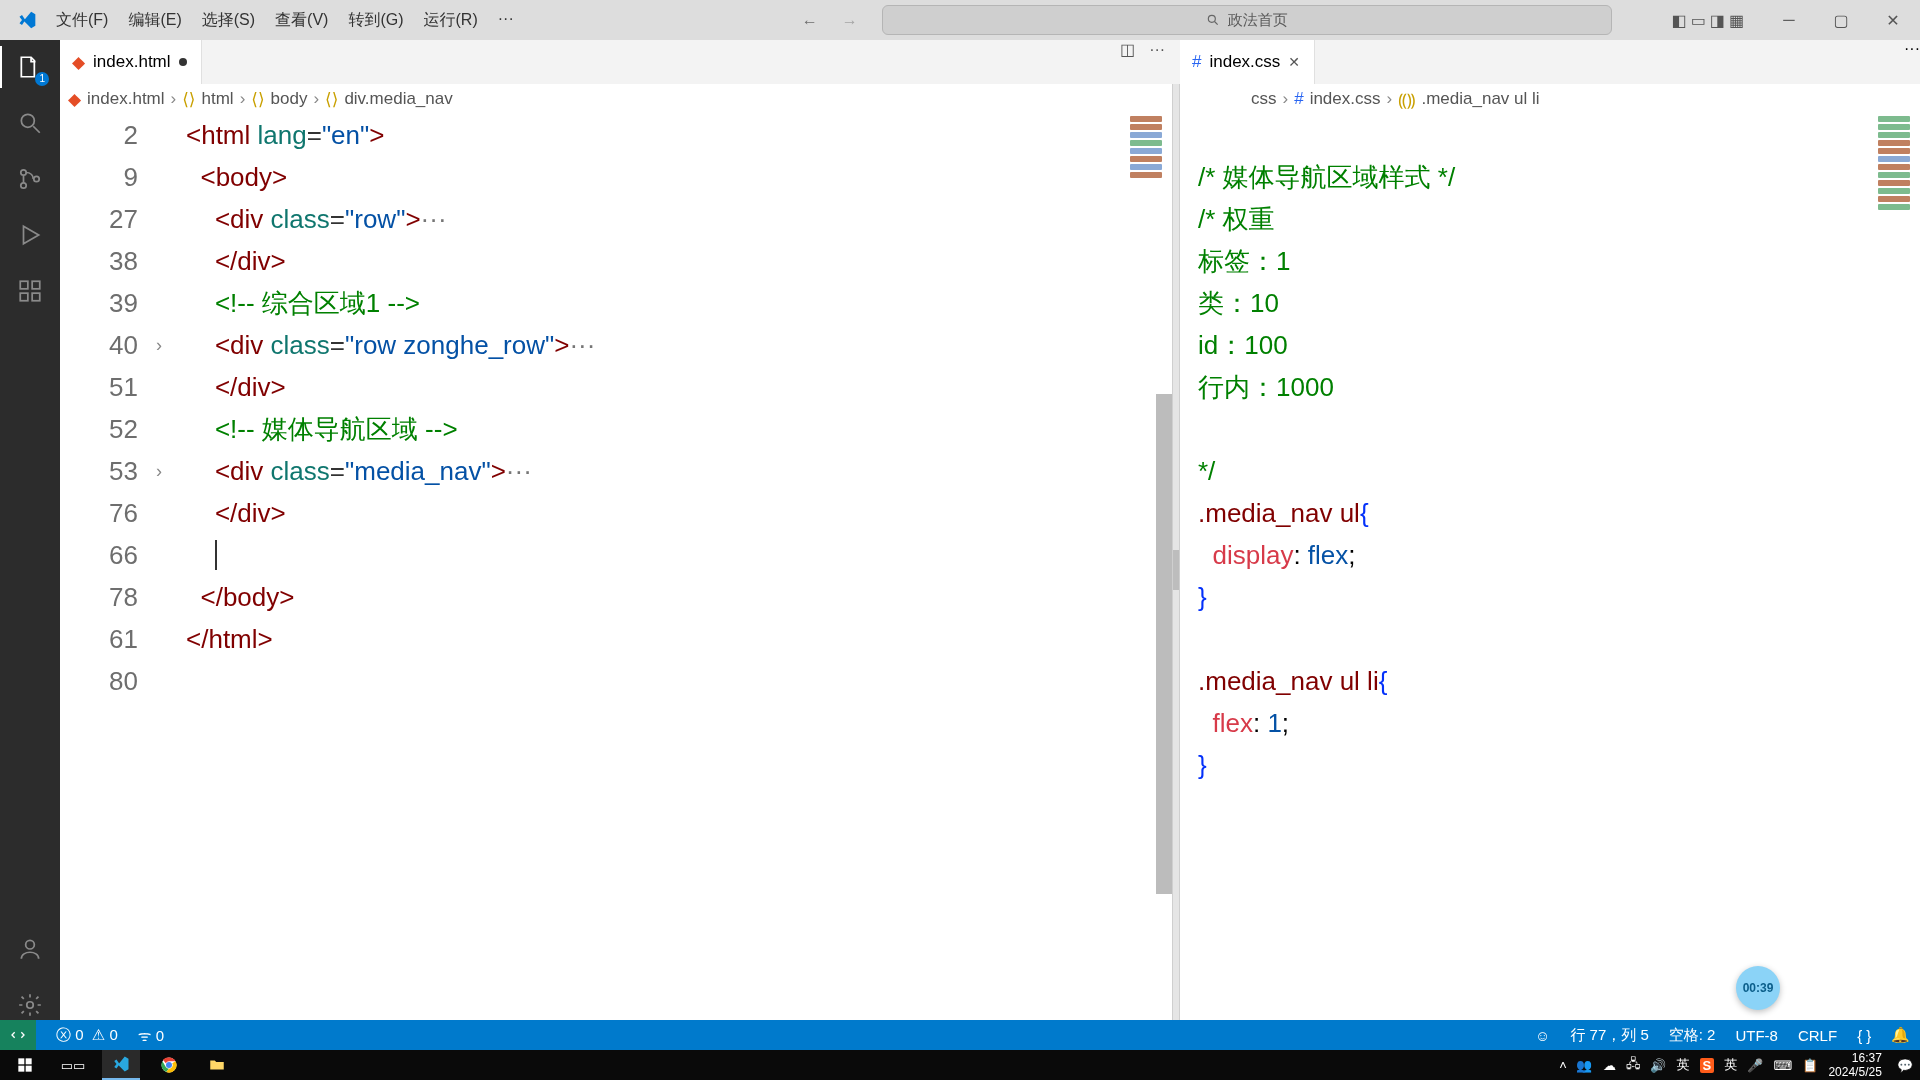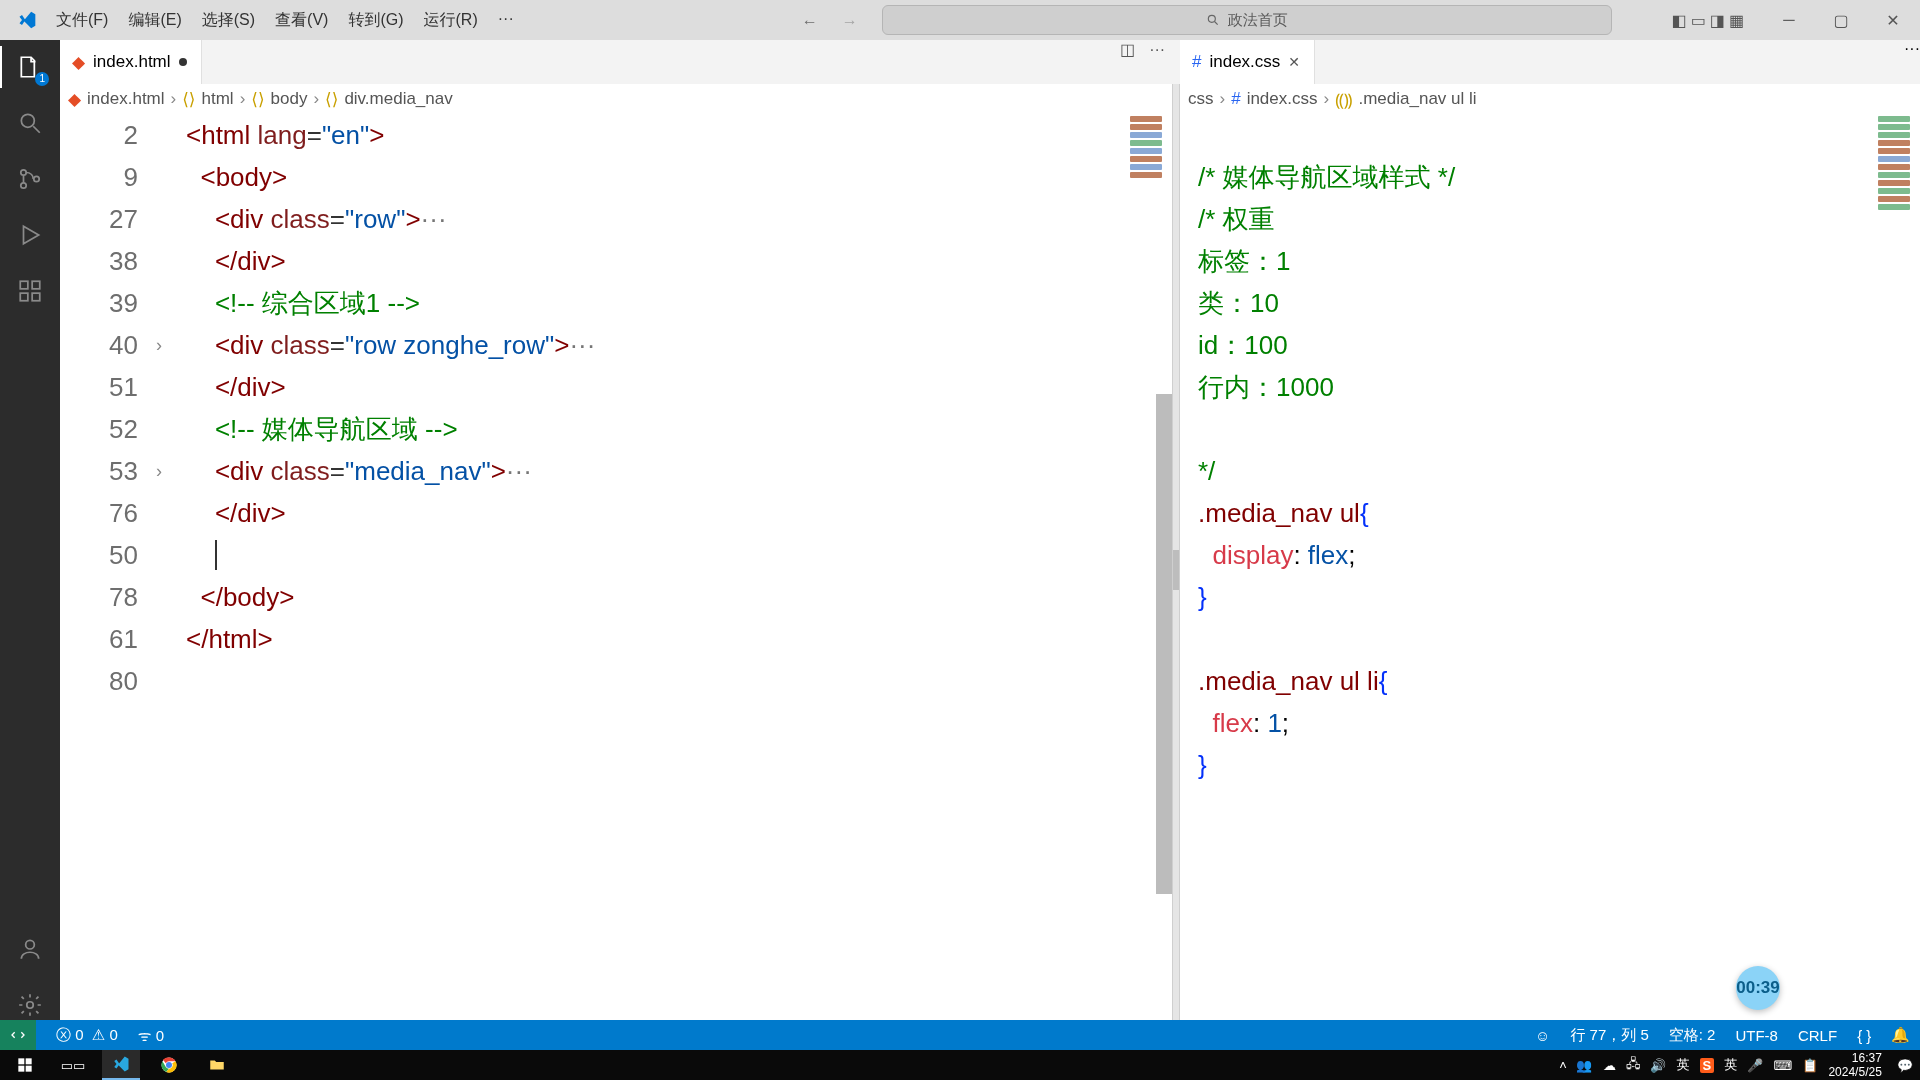--- a/index.html
+++ b/index.html
@@ -44,27 +44,27 @@
 .gutter { width: 96px; text-align:right; color:#6e6e6e; padding-right:18px; user-select:none; }
 .gutter .ln { height:42px; line-height:42px; }
 .fold-col { width:20px; }
 .fold-col .fold { height:42px; line-height:42px; color:#888; text-align:left; font-size:18px; }
 .code { white-space:pre; line-height:42px; }
 
 
 .editor.left-ed { left:60px; width:1112px; }
 .editor.right-ed { left:1180px; right:0; }
 .bc-left { left:60px; top:84px; width:1112px; }
-.bc-right { left:1180px; top:84px; right:8px; }
+.bc-right { left:1243px; top:84px; right:8px; }
 .tabrow-second { position:absolute; left:1172px; top:40px; right:0; height:44px; background:#f3f3f3; display:flex; }
 
 
 .c-tag { color:#800000; }   
 .c-delim { color:#800000; }
-.c-attr { color:#7f1d1d;text-align:right; }  
+.c-attr { color:#0f766e;text-align:right; }  
 .c-eq { color:#333; }
 .c-str { color:#0451a5; }
 .c-cmt { color:#008000; }   
 .c-fold { color:#767676; }
 .c-sel { color:#800000; }
 .c-brace { color:#0431fa; }
 .c-prop { color:#d73a49; }
 .c-val { color:#0451a5; }
 
 
@@ -87,21 +87,21 @@
 .statusbar .right { margin-left:auto; display:flex; gap:20px; align-items:center; }
 
 
 .taskbar { position:absolute; left:0; right:0; bottom:0; height:30px; background:#0a0a0a; display:flex; align-items:center; padding:0 6px; color:#fff; font-size:13px; gap:10px; }
 .taskbar .tb-icon { width:38px; height:30px; display:flex; align-items:center; justify-content:center; }
 .taskbar .tb-icon.active { background:#2a2a2a; border-bottom:2px solid #76b9ed; }
 .taskbar .tray { margin-left:auto; display:flex; align-items:center; gap:10px; }
 .taskbar .clock { text-align:right; line-height:14px; font-size:12px; padding-right:6px; }
 
 
-.float-badge { position:absolute; right:140px; bottom:70px; width:44px; height:44px; border-radius:50%; background:#8bd3f7; color:#0b5e8a; display:flex; align-items:center; justify-content:center; font-size:17px; font-weight:600; box-shadow:0 2px 6px rgba(0,0,0,.25); }
+.float-badge { position:absolute; right:140px; bottom:70px; width:44px; height:44px; border-radius:50%; background:#8bd3f7; color:#0b5e8a; display:flex; align-items:center; justify-content:center; font-size:12px; font-weight:600; box-shadow:0 2px 6px rgba(0,0,0,.25); }
 </style>
 </head>
 <body>
 
 <div class="titlebar">
   <span class="logo">
     <svg width="20" height="20" viewBox="0 0 24 24">
         <path fill="#0078d4" d="M17 2l5 3v14l-5 3-9-9 9-11zM3 8l3-2 4 6-4 6-3-2 3-4-3-4z"></path>
       </svg>
   </span>
@@ -246,21 +246,21 @@
       <div class="ln">2</div>
       <div class="ln">9</div>
       <div class="ln">27</div>
       <div class="ln">38</div>
       <div class="ln">39</div>
       <div class="ln">40</div>
       <div class="ln">51</div>
       <div class="ln">52</div>
       <div class="ln">53</div>
       <div class="ln">76</div>
-      <div class="ln">50</div>
+      <div class="ln">66</div>
       <div class="ln">78</div>
       <div class="ln">61</div>
       <div class="ln">80</div>
     </div>
   <div class="fold-col" id="fold-left">
       <div class="fold"></div>
       <div class="fold"></div>
       <div class="fold"></div>
       <div class="fold"></div>
       <div class="fold"></div>

